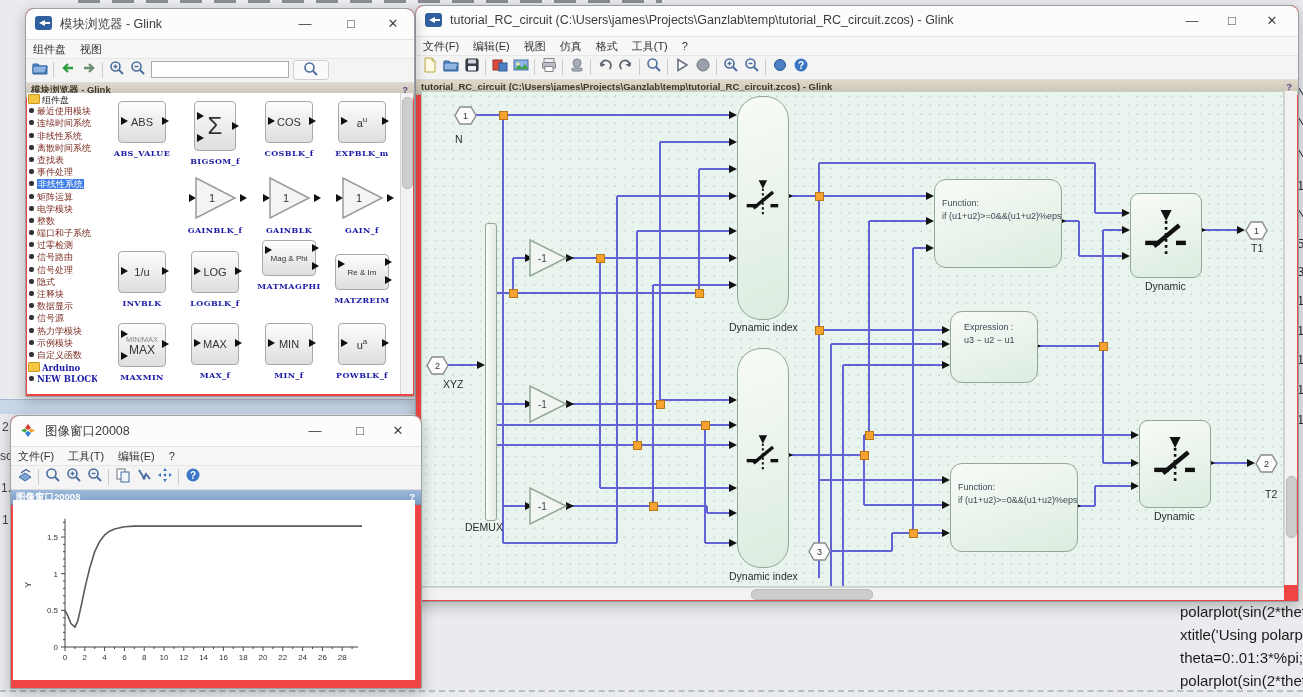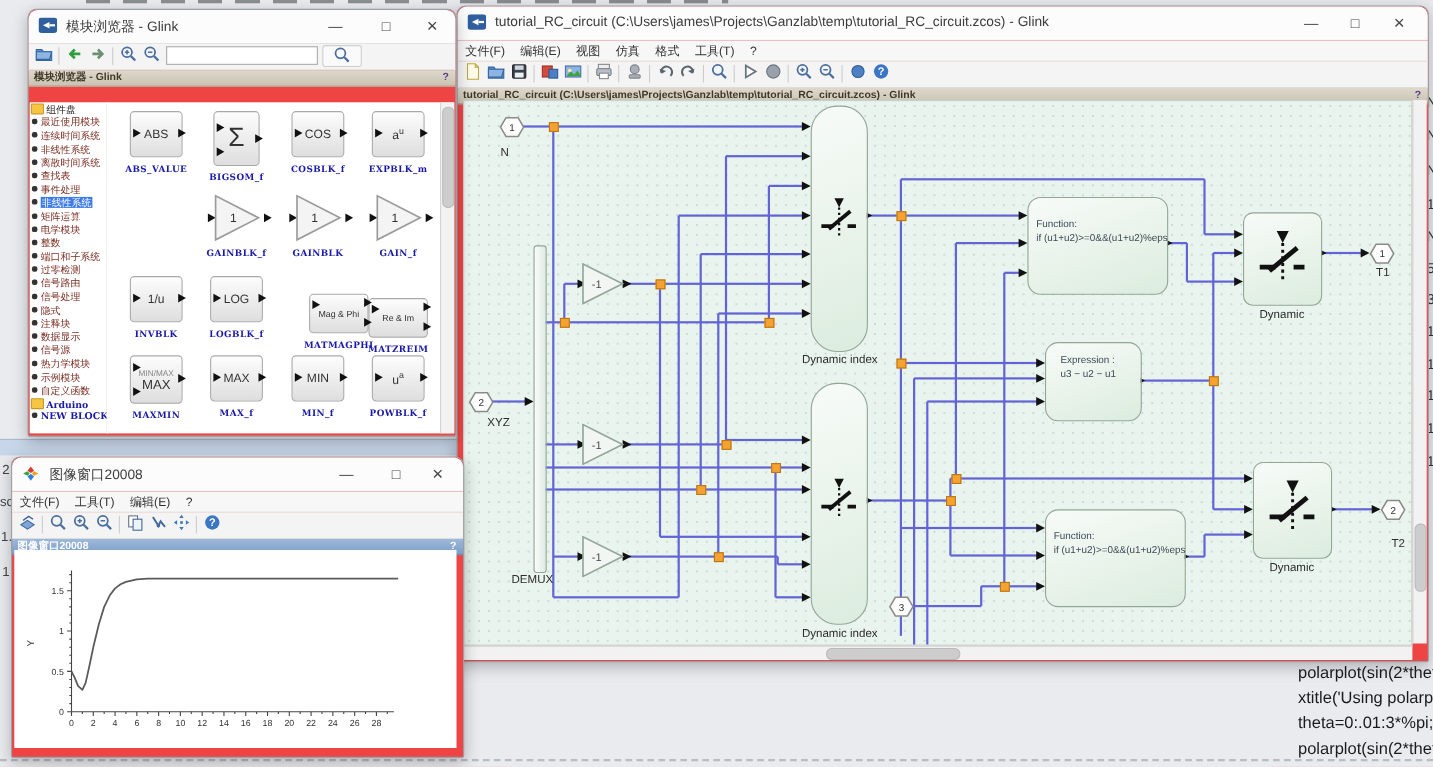--- a/index.html
+++ b/index.html
@@ -390,20 +390,21 @@
       <span class="wicon"><svg width="17" height="15">
             <rect x="0" y="0" width="17" height="14" rx="3" fill="#2f5f9e"></rect>
             <path d="M4 7 L10 4 L10 10 Z" fill="#fff"></path>
             <rect x="10" y="6" width="5" height="2" fill="#fff"></rect>
           </svg></span>
       <span class="wtitle">模块浏览器 - Glink</span>
       <span class="tbtn" style="right:98px;">—</span>
       <span class="tbtn" style="right:52px;">□</span>
       <span class="tbtn" style="right:10px;">✕</span>
     </div>
+    <div class="menubar" id="palette-menubar"><span class="menu-item">组件盘</span><span class="menu-item">视图</span></div>
     <div class="toolbar" id="palette-toolbar"><span class="ticon"><svg width="16" height="16" viewBox="0 0 16 16">
             <path d="M1 4 h5 l1.5 2 H15 v8 H1 Z" fill="#5b8fd0" stroke="#33669f"></path>
             <path d="M1 6 h14 l-2 7 H1 Z" fill="#8db4e2" stroke="#33669f"></path>
           </svg></span><span class="tsep"></span><span class="ticon"><svg width="16" height="16" viewBox="0 0 16 16">
             <path d="M13 8 L5 8 M8 4 L4 8 L8 12" stroke="#2e9e3f" stroke-width="2.4" fill="none"></path>
           </svg></span><span class="ticon"><svg width="16" height="16" viewBox="0 0 16 16">
             <path d="M3 8 L11 8 M8 4 L12 8 L8 12" stroke="#6c8f72" stroke-width="2.4" fill="none"></path>
           </svg></span><span class="tsep"></span><span class="ticon"><svg width="16" height="16" viewBox="0 0 16 16">
             <circle cx="6.5" cy="6.5" r="4.5" fill="none" stroke="#4a6e9e" stroke-width="1.6"></circle>
             <line x1="10" y1="10" x2="14" y2="14" stroke="#4a6e9e" stroke-width="2"></line>
@@ -476,29 +477,29 @@
           <div class="pcell" style="left: 12px; top: 230px;">
             <div class="pblock" style="width:46px;height:42px;">
               <span class="parrow" style="left:2px;top:6px;"></span>
               <span class="parrow" style="left:2px;top:28px;"></span>
               <span style="line-height:11px;"><span style="font-size:7.5px;color:#888;display:block;">MIN/MAX</span><span style="font-size:12px;">MAX</span></span>
               <span class="parrow" style="right:-4px;top:16px;"></span>
             </div>
             <div class="plabel">MAXMIN</div>
           </div>
           <div class="pcell" style="left: 232px; top: 158px;">
-            <div class="pblock" style="width:52px;height:34px;font-size:8px;margin-top:20px;">
+            <div class="pblock" style="width:52px;height:34px;font-size:8px;margin-top:3px;">
               <span class="parrow" style="left:2px;top:5px;"></span>
               <span>Re &amp; Im</span>
               <span class="parrow" style="right:-4px;top:3px;"></span>
               <span class="parrow" style="right:-4px;top:21px;"></span>
             </div>
             <div class="plabel">MATZREIM</div>
           </div>
-          <div class="pcell" style="left: 159px; top: 170px; margin-left: 19px;">
+          <div class="pcell" style="left: 159px; top: 143px;">
             <div class="pblock" style="width:52px;height:34px;font-size:8px;margin-top:4px;">
               <span class="parrow" style="left:2px;top:5px;"></span>
               <span>Mag &amp; Phi</span>
               <span class="parrow" style="right:-4px;top:3px;"></span>
               <span class="parrow" style="right:-4px;top:21px;"></span>
             </div>
             <div class="plabel">MATMAGPHI</div>
           </div>
           <div class="pcell" style="left: 85px; top: 158px;">
             <div class="pblock">

